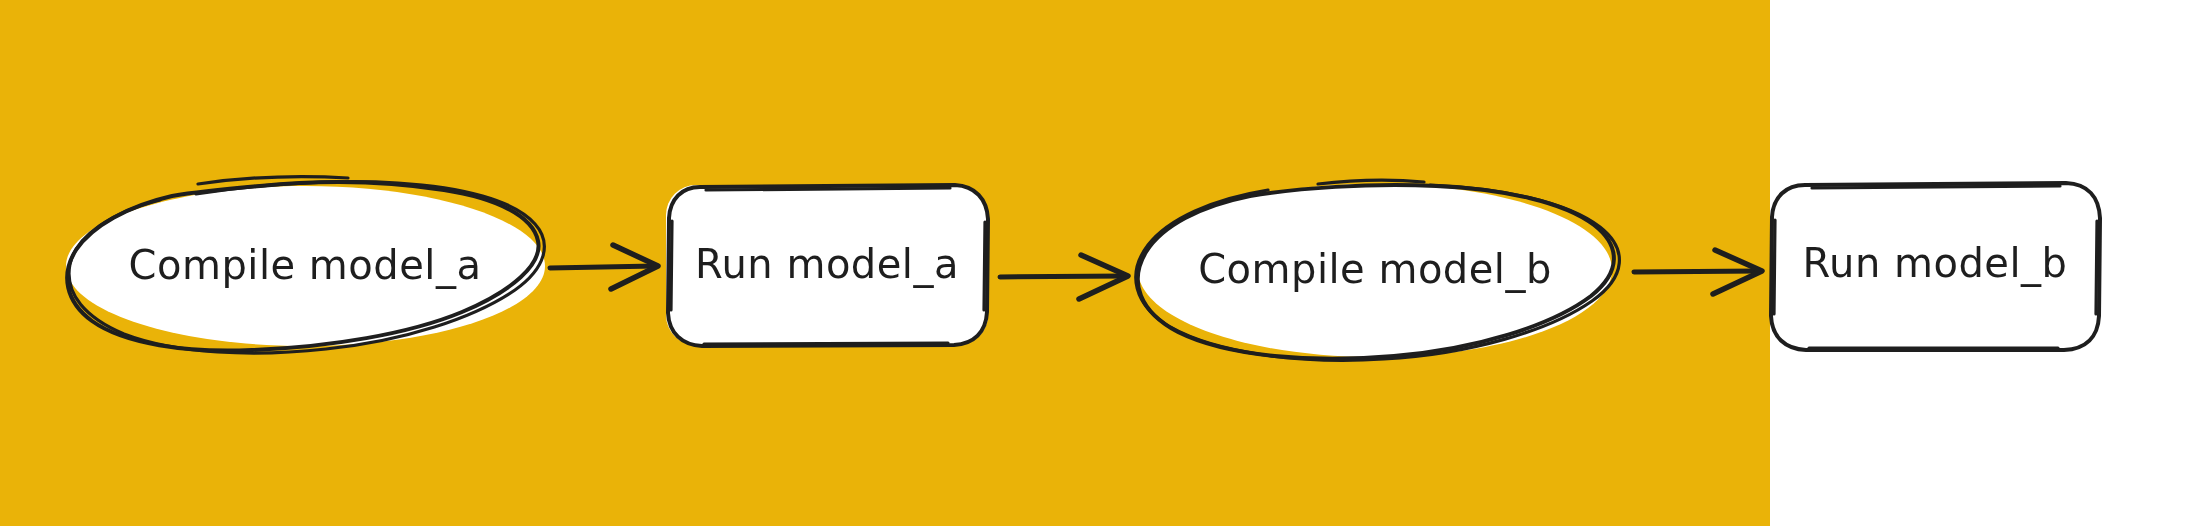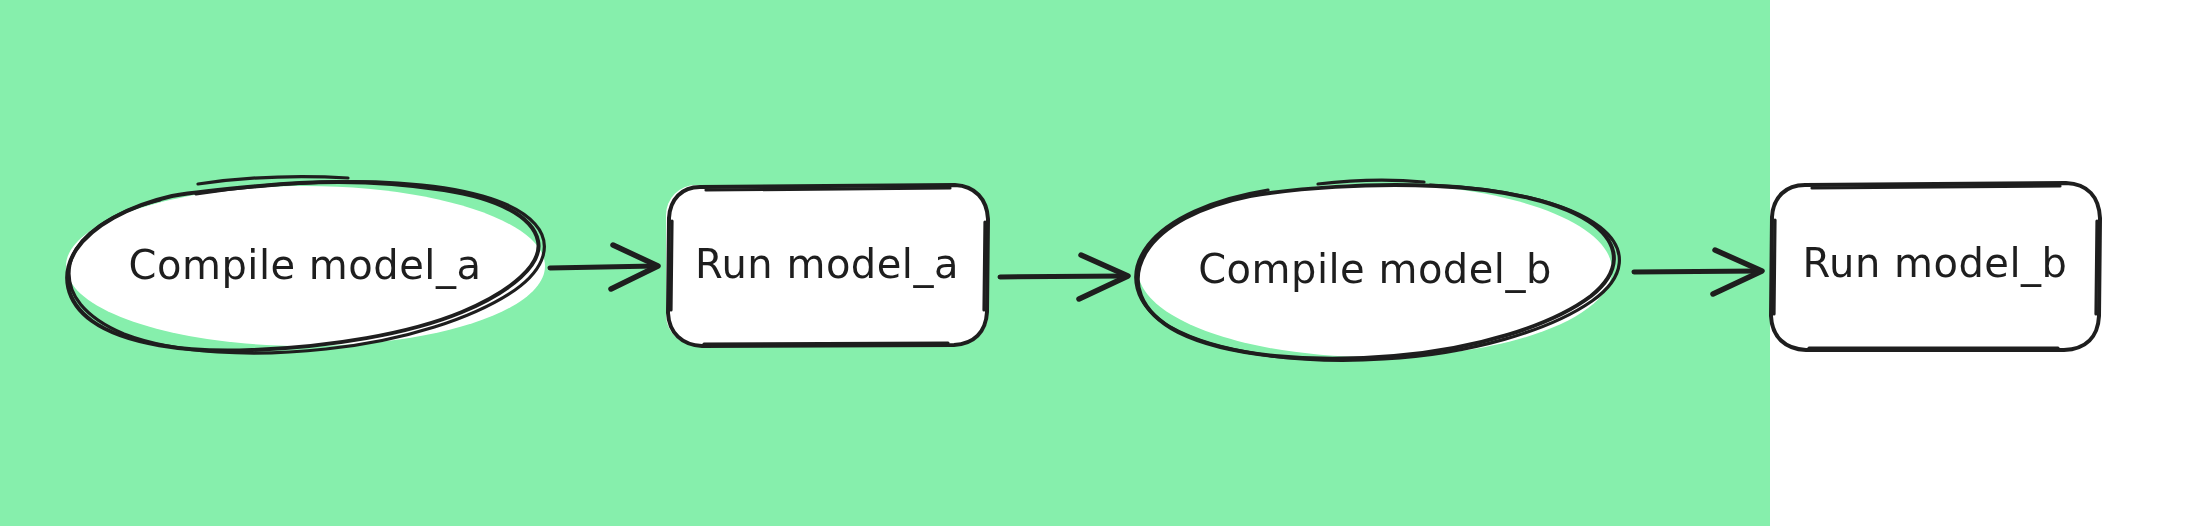--- a/index.html
+++ b/index.html
@@ -11,21 +11,21 @@
   body {
     width: 2198px;
     height: 526px;
     overflow: hidden;
     font-family: "DejaVu Sans", sans-serif;
   }
   #canvas-root {
     position: relative;
     width: 1770px;
     height: 526px;
-    background: #86efac;
+    background: #eab308;
   }
   svg#diagram {
     position: absolute;
     left: 0;
     top: 0;
     width: 2198px;
     height: 526px;
     display: block;
   }
   .sketch-stroke {

